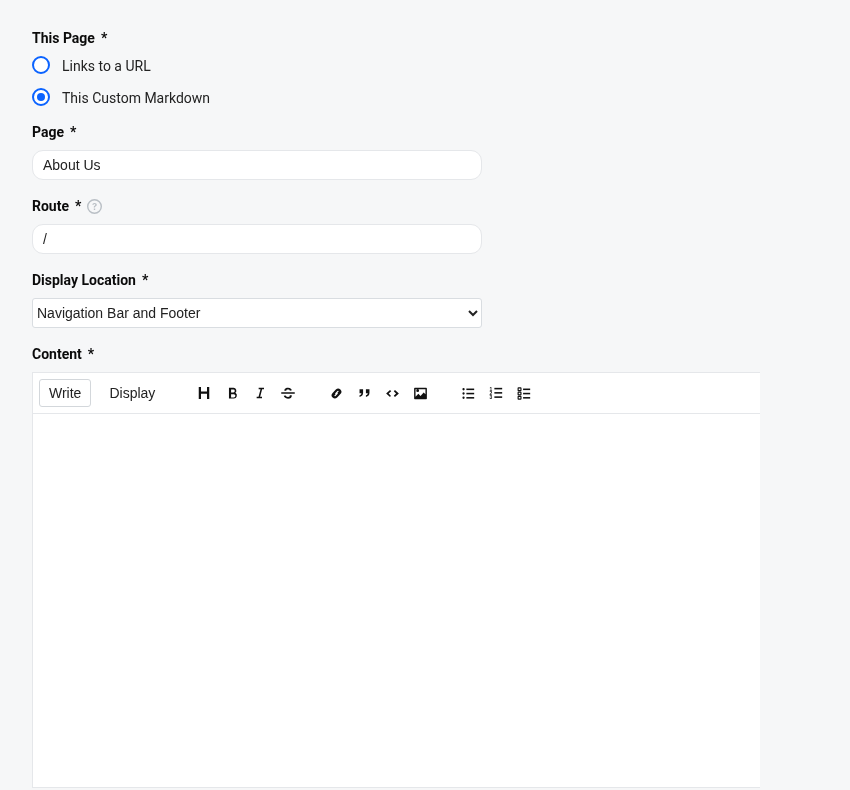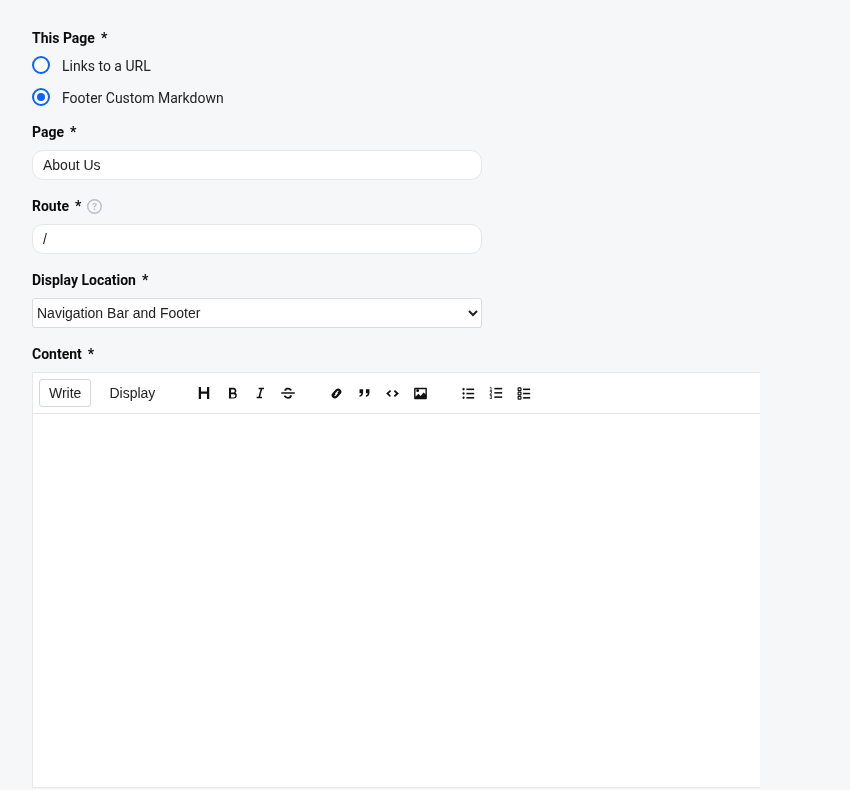--- a/index.html
+++ b/index.html
@@ -162,21 +162,21 @@
       <span>This Page</span>
       <span class="req">*</span>
     </div>
     <div class="radio-stack">
       <div class="radio-row">
         <span class="radio"></span>
         <span class="radio-label">Links to a URL</span>
       </div>
       <div class="radio-row">
         <span class="radio checked"></span>
-        <span class="radio-label">Footer Custom Markdown</span>
+        <span class="radio-label">This Custom Markdown</span>
       </div>
     </div>
   </div>
 
   <div class="form-group">
     <div class="label">
       <span>Page</span>
       <span class="req">*</span>
     </div>
     <input class="text-input" type="text" value="About Us" style="">

